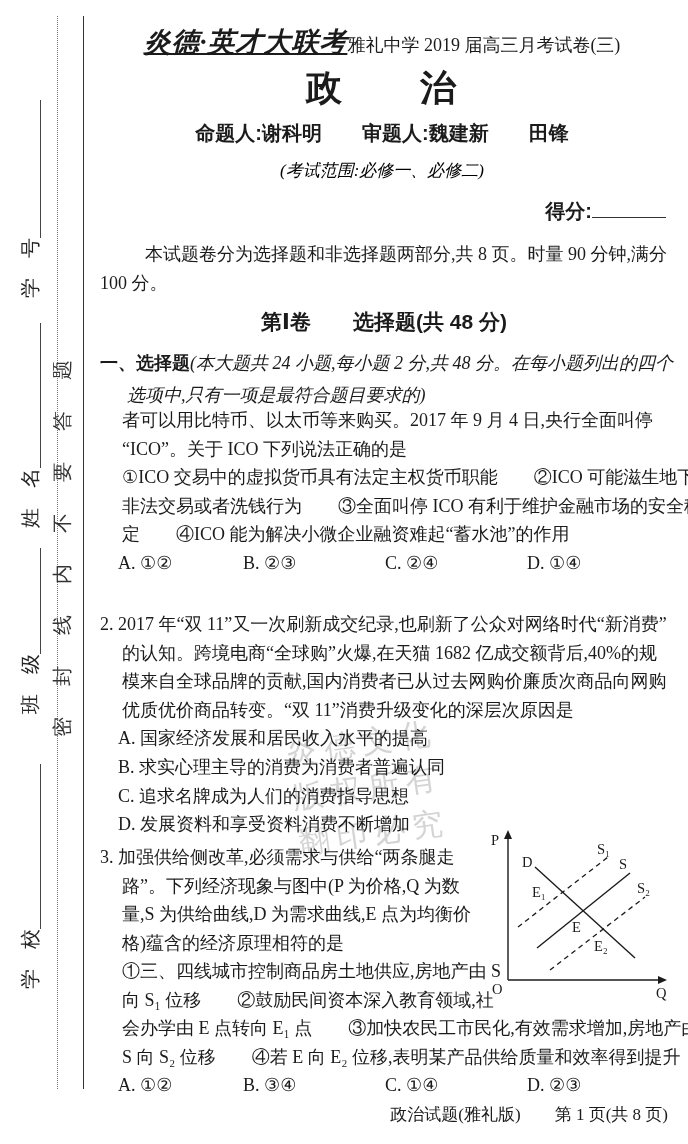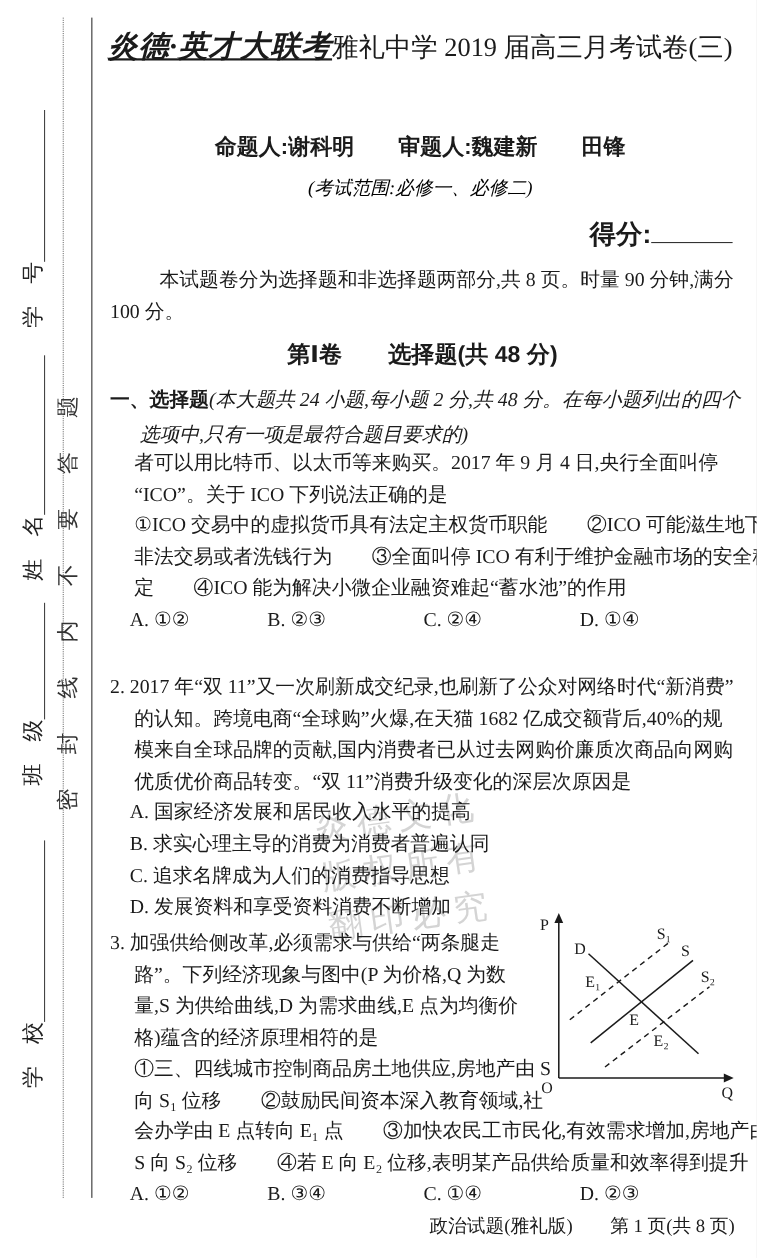--- a/index.html
+++ b/index.html
@@ -11,25 +11,25 @@
   .rot-strip{position:absolute;top:16px;height:1073px;}
   .rot-inner{transform-origin:0 0;transform:rotate(-90deg) translateX(-1073px);
              width:1073px;display:flex;align-items:flex-start;white-space:nowrap;}
   .strip-fields{left:10px;width:44px;}
   .m-label{font-size:20px;line-height:40px;color:#222;}
   .fill-line{display:inline-block;height:30px;border-bottom:1px solid #444;}
   .strip-seal{left:50px;width:30px;}
   .seal-text{font-size:20px;line-height:25px;letter-spacing:31px;padding-left:352px;color:#333;}
   .hdr-row{position:absolute;left:96px;width:572px;text-align:center;}
   .brand{font-weight:bold;font-style:italic;font-size:27px;letter-spacing:1px;text-decoration:underline;}
-  .examtitle{font-size:24px;}
+  .examtitle{font-size:18px;}
   .subject{font-family:"Liberation Sans","DejaVu Sans",sans-serif;font-weight:bold;font-size:36px;letter-spacing:2px;}
   .setters{font-family:"Liberation Sans","DejaVu Sans",sans-serif;font-weight:bold;font-size:20px;}
   .scope{font-size:17px;font-style:italic;color:#000000;}
-  .score{position:absolute;right:22px;top:197px;font-size:24px;}
+  .score{position:absolute;right:22px;top:197px;font-size:20px;}
   .score b{font-family:"Liberation Sans","DejaVu Sans",sans-serif;}
   .score-line{display:inline-block;width:74px;height:20px;border-bottom:1px solid #333;}
   .block{position:absolute;left:100px;width:568px;font-size:18px;}
   .ln{line-height:28.6px;white-space:nowrap;}
   .ind{padding-left:22px;font-family:Liberation Serif, serif;}
   .ind2{padding-left:27px;}
   .blackbold{font-family:"Liberation Sans","DejaVu Sans",sans-serif;font-weight:bold;}
   .kai{font-style:italic;}
   .opt-row{position:relative;height:28.6px;}
   .opt-row span{position:absolute;line-height:28.6px;white-space:nowrap;}
@@ -72,20 +72,23 @@
   </div>
 
   <div class="rot-strip strip-seal">
     <div class="rot-inner">
       <span class="seal-text">密封线内不要答题</span>
     </div>
   </div>
 
   <div class="hdr-row content" style="top:24px">
     <span class="brand">炎德·英才大联考</span><span class="examtitle">雅礼中学 2019 届高三月考试卷(三)</span>
+  </div>
+  <div class="hdr-row content" style="top:64px">
+    <span class="subject">政　　治</span>
   </div>
   <div class="hdr-row content" style="top:120px">
     <span class="setters">命题人:谢科明　　审题人:魏建新　　田锋</span>
   </div>
   <div class="hdr-row content" style="top:159px">
     <span class="scope">(考试范围:必修一、必修二)</span>
   </div>
   <div class="score content">
     <b>得分:</b><span class="score-line"></span>
   </div>

